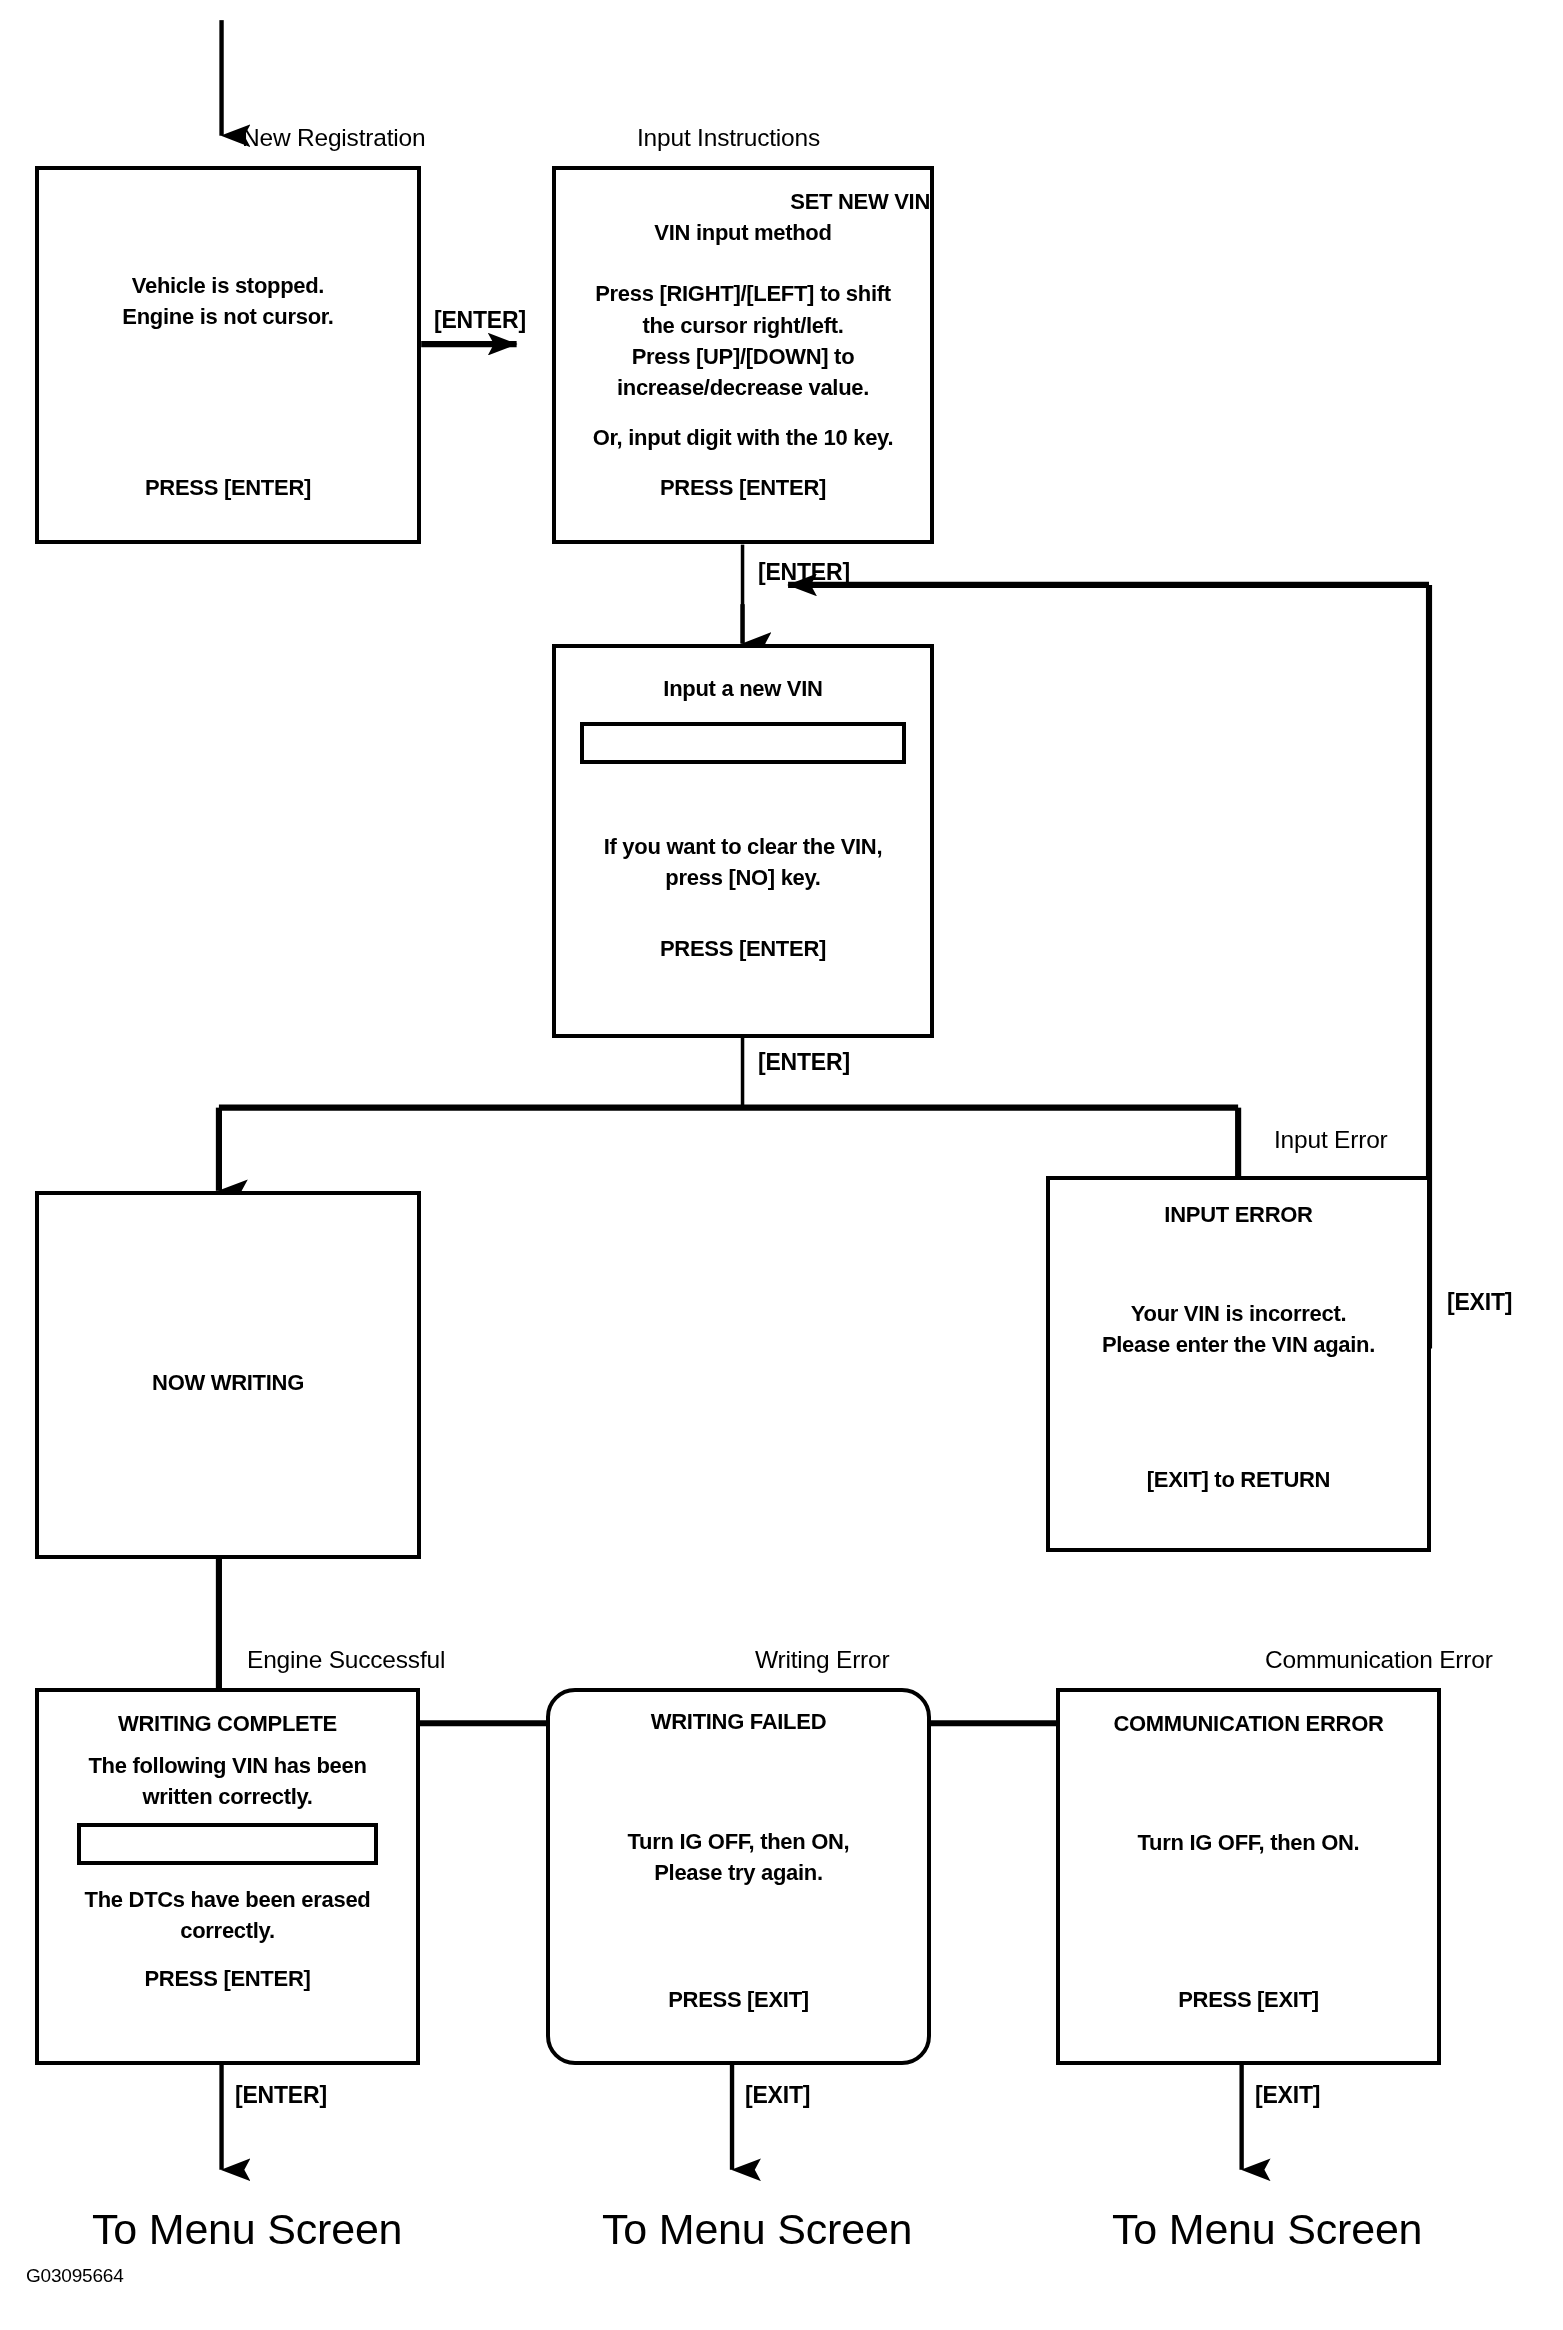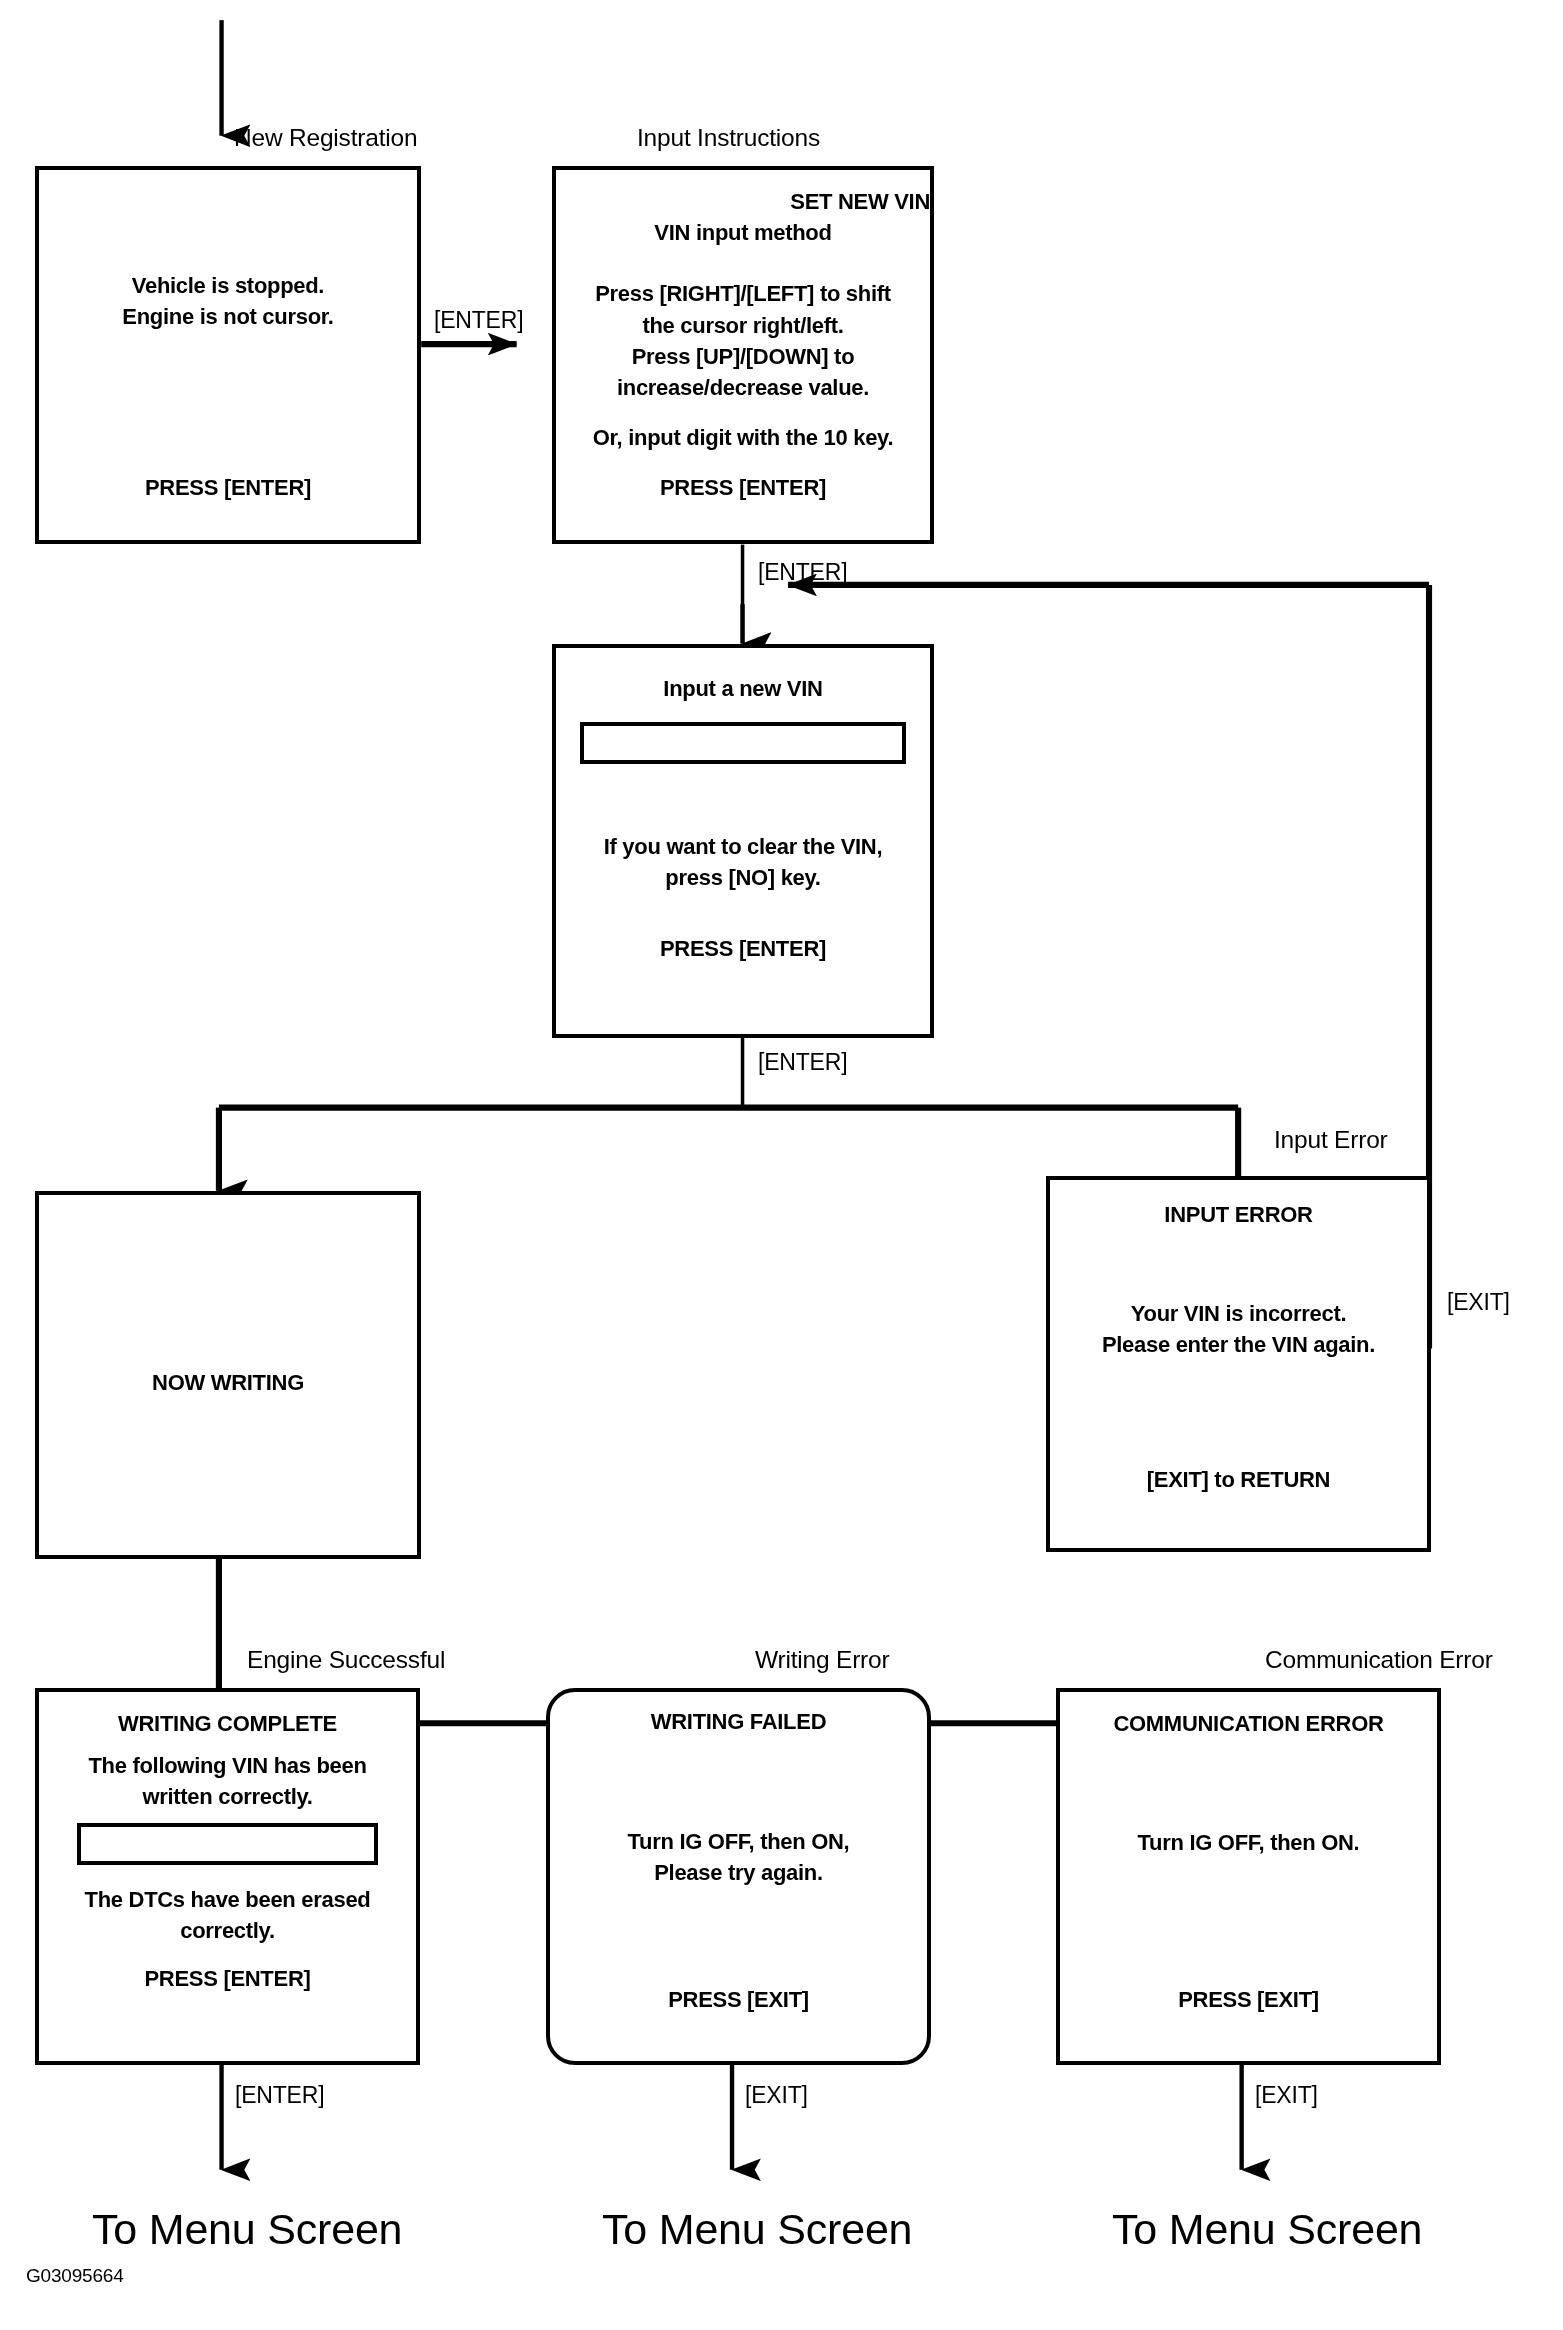--- a/index.html
+++ b/index.html
@@ -45,21 +45,21 @@
   .vin-field {
     box-sizing: border-box;
     border: 4.4px solid #000000;
     background: #ffffff;
     height: 42px;
     margin: 17.5px auto 0 auto;
   }
   .edge-label {
     position: absolute;
     font-size: 23px;
-    font-weight: normal;
+    font-weight: bold;
     white-space: nowrap;
     letter-spacing: -0.2px;
   }
   .branch-label {
     position: absolute;
     font-size: 24.5px;
     font-weight: normal;
     white-space: nowrap;
     letter-spacing: -0.2px;
   }
@@ -185,21 +185,21 @@
     <div class="screen-line">Please try again.</div>
     <div class="screen-line" style="position:absolute; left:0; right:0; bottom:46px;">PRESS [EXIT]</div>
   </div>
 
   <div class="screen-box" style="left:1056px; top:1688px; width:385px; height:377px;">
     <div class="screen-line" style="padding-top:15.8px;">COMMUNICATION ERROR</div>
     <div class="screen-line" style="margin-top:88px;">Turn IG OFF, then ON.</div>
     <div class="screen-line" style="position:absolute; left:0; right:0; bottom:46px;">PRESS [EXIT]</div>
   </div>
 
-  <div class="branch-label" style="left:234px; top:124px;">New Registration</div>
+  <div class="branch-label" style="left:242px; top:124px;">New Registration</div>
 
   <div class="branch-label" style="left:637px; top:124px;">Input Instructions</div>
 
   <div class="edge-label" style="left:434px; top:307px;">[ENTER]</div>
 
   <div class="edge-label" style="left:758px; top:559px;">[ENTER]</div>
 
   <div class="edge-label" style="left:758px; top:1049px;">[ENTER]</div>
 
   <div class="branch-label" style="left:1274px; top:1126px;">Input Error</div>

